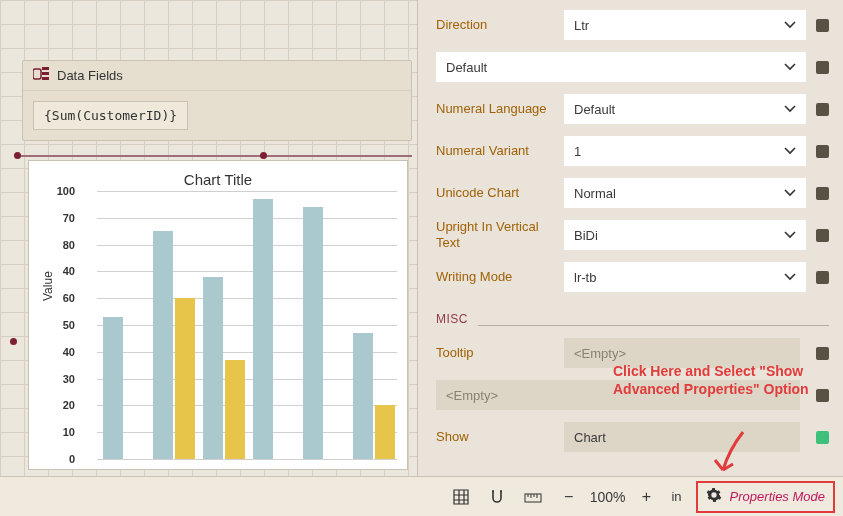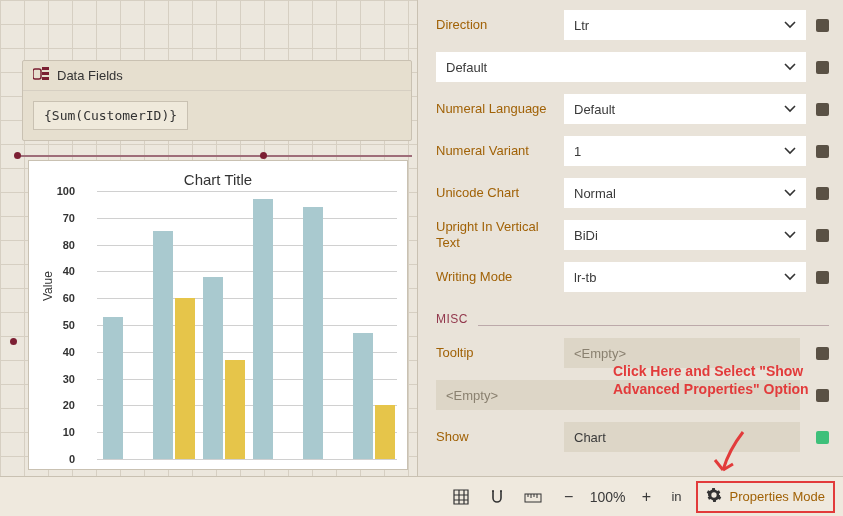--- a/index.html
+++ b/index.html
@@ -205,21 +205,22 @@
   }
   .zoom {
     display: flex; align-items: center; gap: 10px;
     font-size: 14px;
   }
   .props-mode {
     display: flex; align-items: center; gap: 8px;
     border: 2px solid #e23b3b;
     padding: 4px 8px;
     height: 32px;
-    color: #a16207;
+    color: #be185d;
+    font-style: italic;
   }
 
   
   .callout {
     position: absolute;
     right: 22px;
     top: 362px;
     width: 208px;
     color: #e23b3b;
     font-weight: bold;

